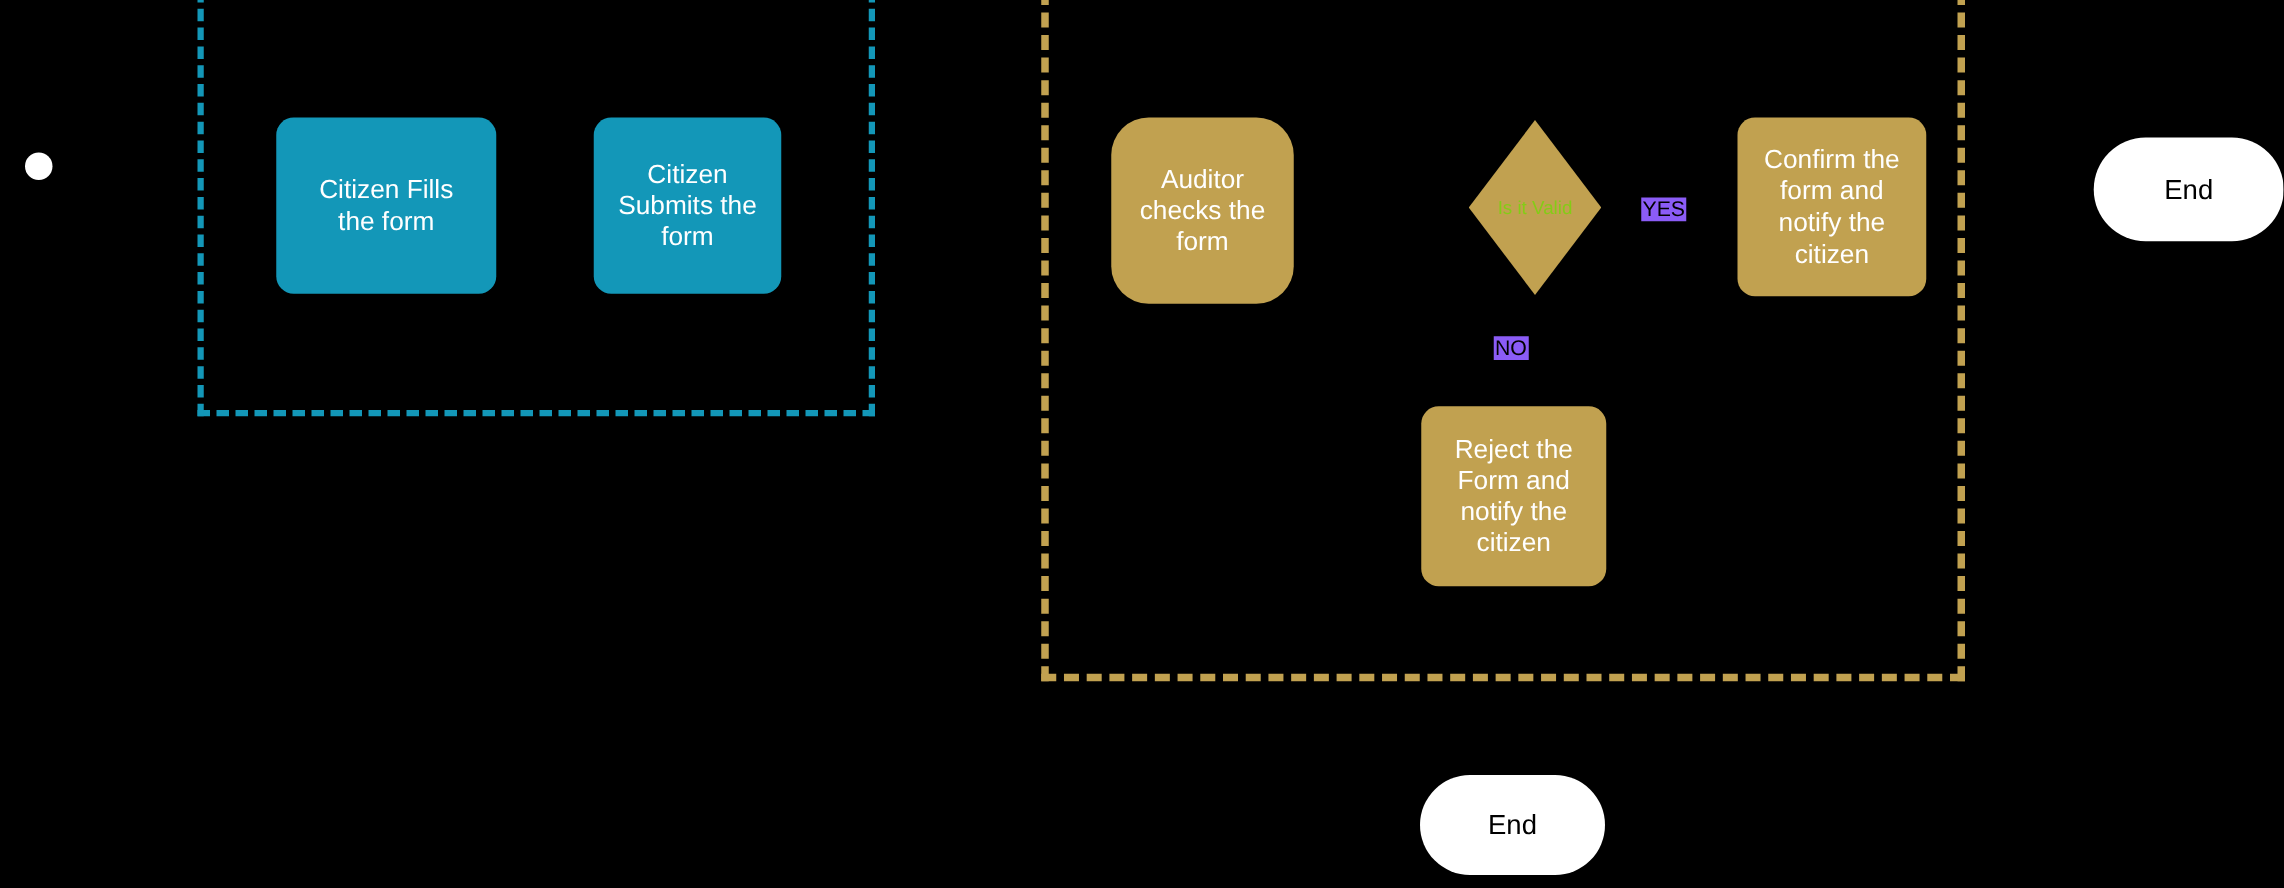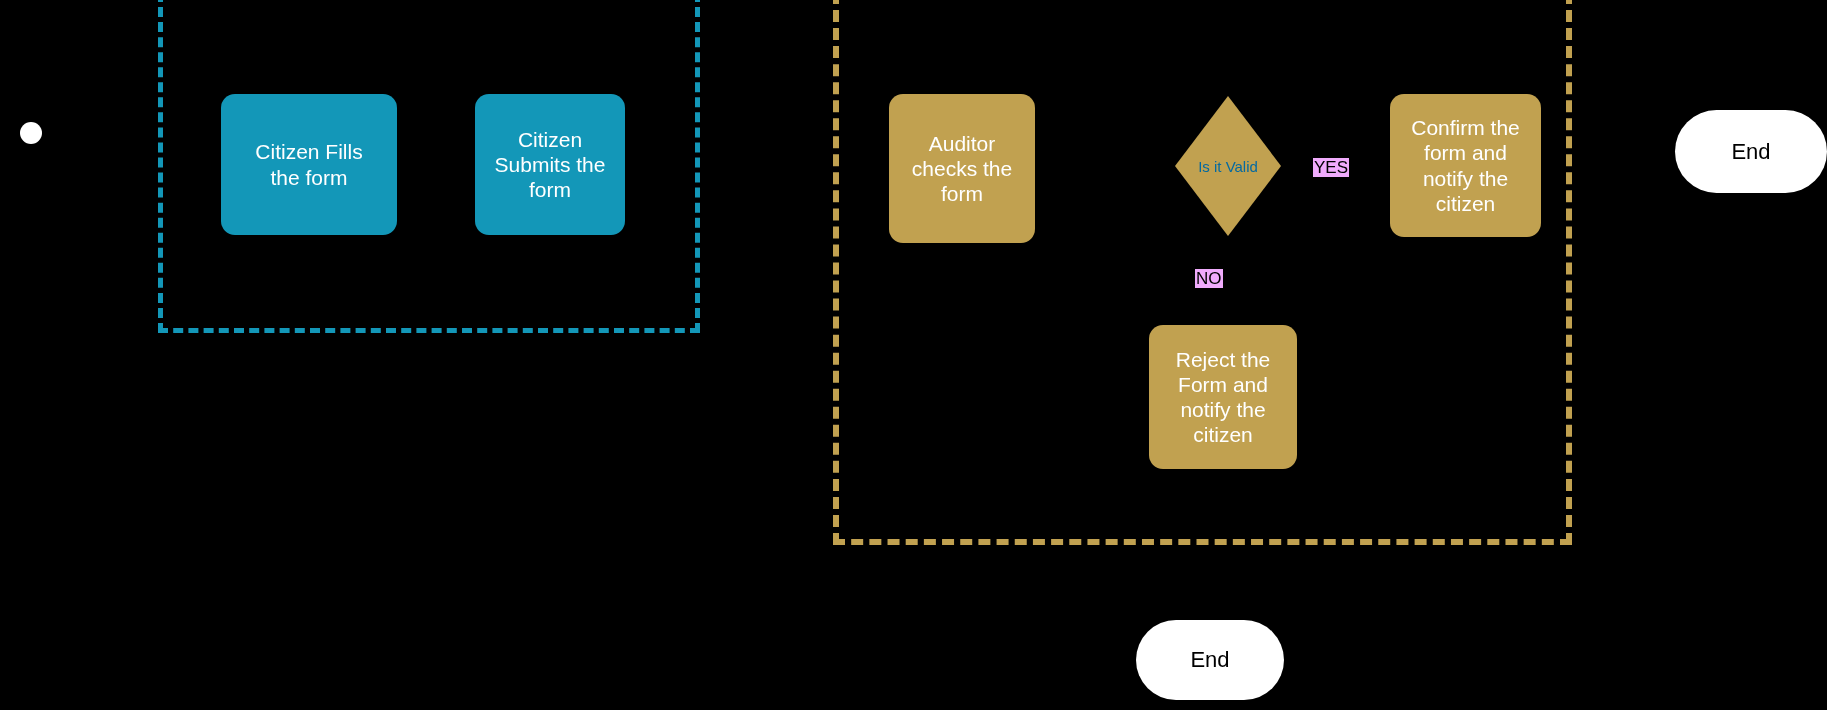--- a/index.html
+++ b/index.html
@@ -69,23 +69,23 @@
     background: #1397B8;
     font-size: 21px;
   }
   .node-gold {
     background: #C1A150;
     font-size: 21px;
   }
 
   .n-fills    { left: 221px; top: 94px;  width: 176px; height: 141px; }
   .n-submits  { left: 475px; top: 94px;  width: 150px; height: 141px; }
-  .n-auditor  { left: 889px; top: 94px;  width: 146px; height: 149px; }
+  .n-auditor  { left: 889px; top: 94px;  width: 146px; height: 149px; border-radius: 30px; }
   .n-confirm  { left: 1390px; top: 94px; width: 151px; height: 143px; }
-  .n-reject   { left: 1137px; top: 325px; width: 148px; height: 144px; margin-left: 12px; }
+  .n-reject   { left: 1137px; top: 325px; width: 148px; height: 144px; }
 
   
   .decision {
     position: absolute;
     left: 1175px;
     top: 96px;
     width: 106px;
     height: 140px;
   }
   .decision .diamond-shape {
@@ -93,30 +93,30 @@
     inset: 0;
     background: #C1A150;
     clip-path: polygon(50% 0%, 100% 50%, 50% 100%, 0% 50%);
   }
   .decision .diamond-label {
     position: absolute;
     inset: 0;
     display: flex;
     align-items: center;
     justify-content: center;
-    color: #0369a1;
+    color: #84cc16;
     font-size: 15px;
     text-align: center;
     white-space: nowrap;
   }
 
   
   .edge-label {
     position: absolute;
-    background: #f0abfc;
+    background: #8b5cf6;
     color: #000000;
     font-size: 17px;
     line-height: 1.0;
     padding: 1px 1px;
     white-space: nowrap;
   }
   .lbl-yes { left: 1313px; top: 158px; }
   .lbl-no  { left: 1195px; top: 269px; text-align: right; }
 
   

